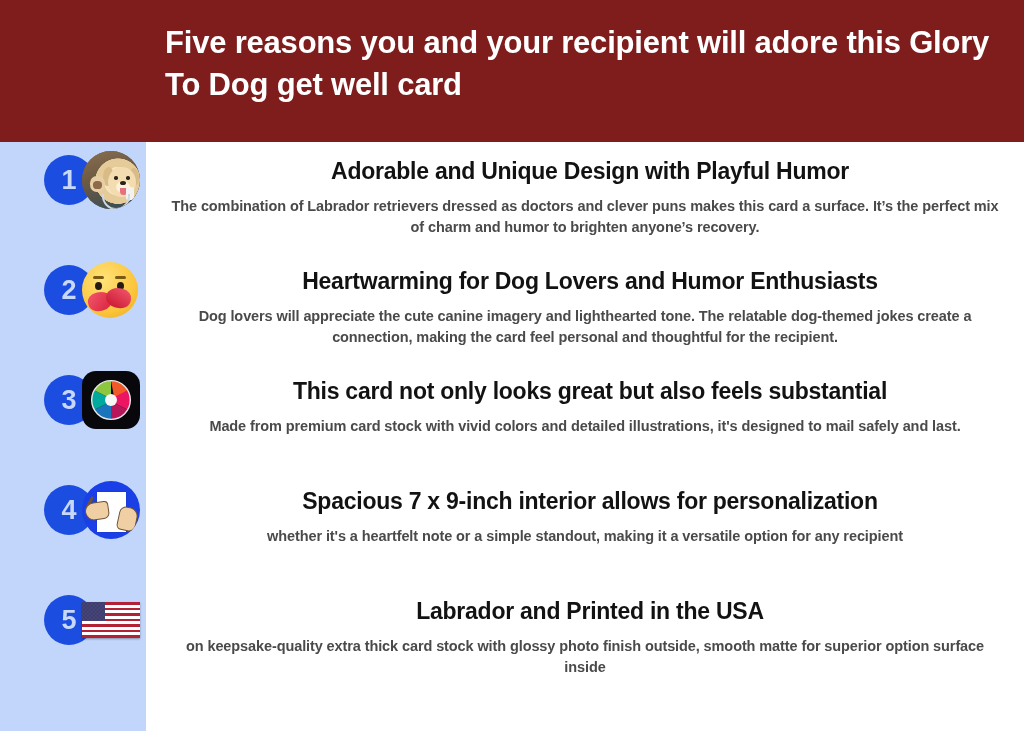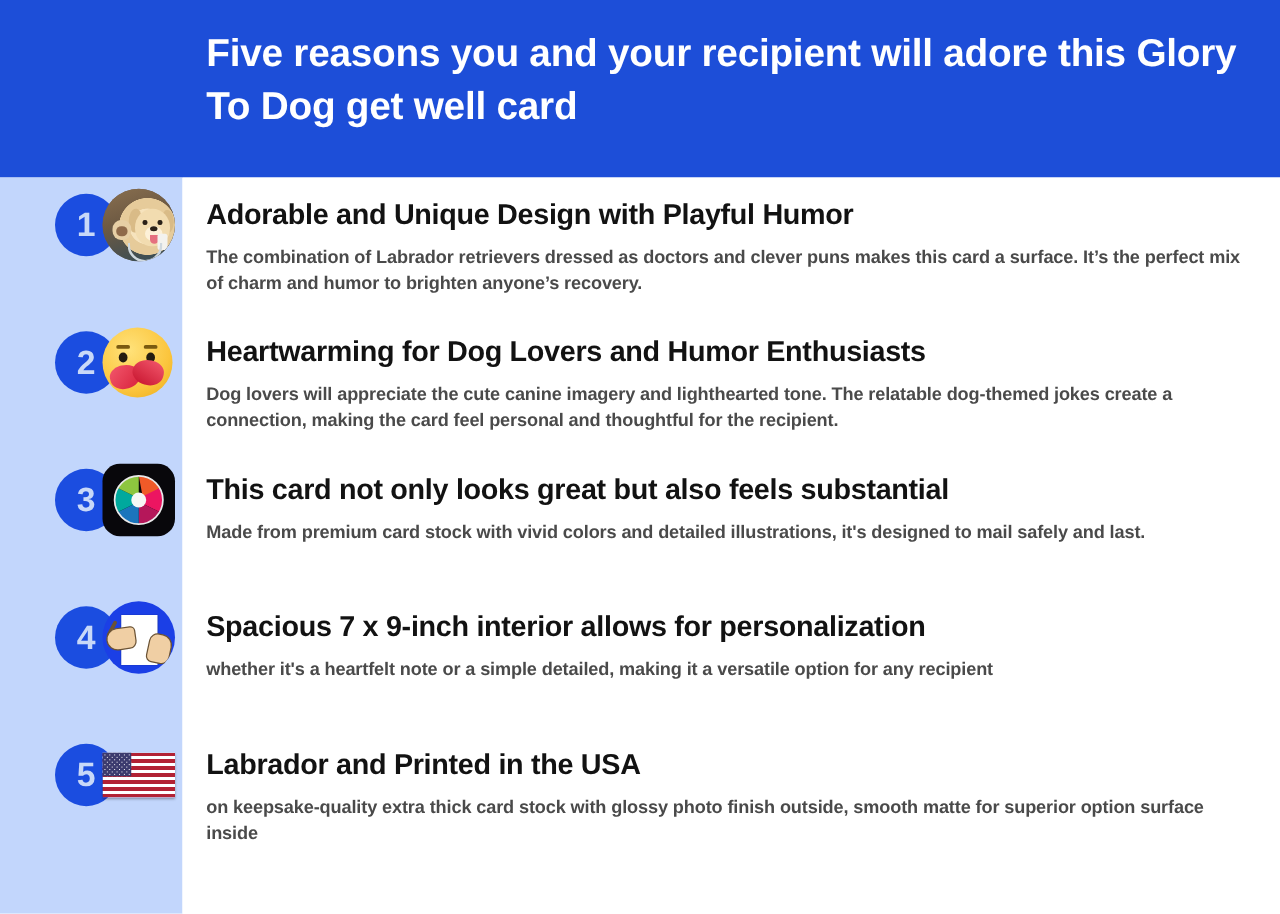--- a/index.html
+++ b/index.html
@@ -15,21 +15,21 @@
     position: relative;
   }
 
   
   .header {
     position: absolute;
     left: 0;
     top: 0;
     width: 1024px;
     height: 142px;
-    background: #1d4ed8;
+    background: #7f1d1d;
     box-sizing: border-box;
   }
   .header-title {
     position: absolute;
     left: 165px;
     top: 22px;
     width: 830px;
     color: #ffffff;
     font-size: 31px;
     font-weight: bold;
@@ -48,20 +48,21 @@
   }
 
   
   .content {
     position: absolute;
     left: 146px;
     top: 142px;
     width: 878px;
     height: 589px;
     background: #ffffff;
+    text-align: center;
   }
 
   .row {
     position: absolute;
     left: 0;
     width: 878px;
   }
   .row-heading {
     position: absolute;
     left: 19px;
@@ -387,21 +388,21 @@
     <div class="row-body">Dog lovers will appreciate the cute canine imagery and lighthearted tone. The relatable dog-themed jokes create a connection, making the card feel personal and thoughtful for the recipient.</div>
   </div>
 
   <div class="row" style="top:228px;">
     <div class="row-heading">This card not only looks great but also feels substantial</div>
     <div class="row-body"> Made from premium card stock with vivid colors and detailed illustrations, it's designed to mail safely and last.</div>
   </div>
 
   <div class="row" style="top:338px;">
     <div class="row-heading">Spacious 7 x 9-inch interior allows for personalization</div>
-    <div class="row-body">whether it's a heartfelt note or a simple detailed, making it a versatile option for any recipient</div>
+    <div class="row-body">whether it's a heartfelt note or a simple standout, making it a versatile option for any recipient</div>
   </div>
 
   <div class="row" style="top:448px;">
     <div class="row-heading">Labrador and Printed in the USA</div>
     <div class="row-body">on keepsake-quality extra thick card stock with glossy photo finish outside, smooth matte for superior option surface inside</div>
   </div>
 
 </div>
 
 </body></html>

